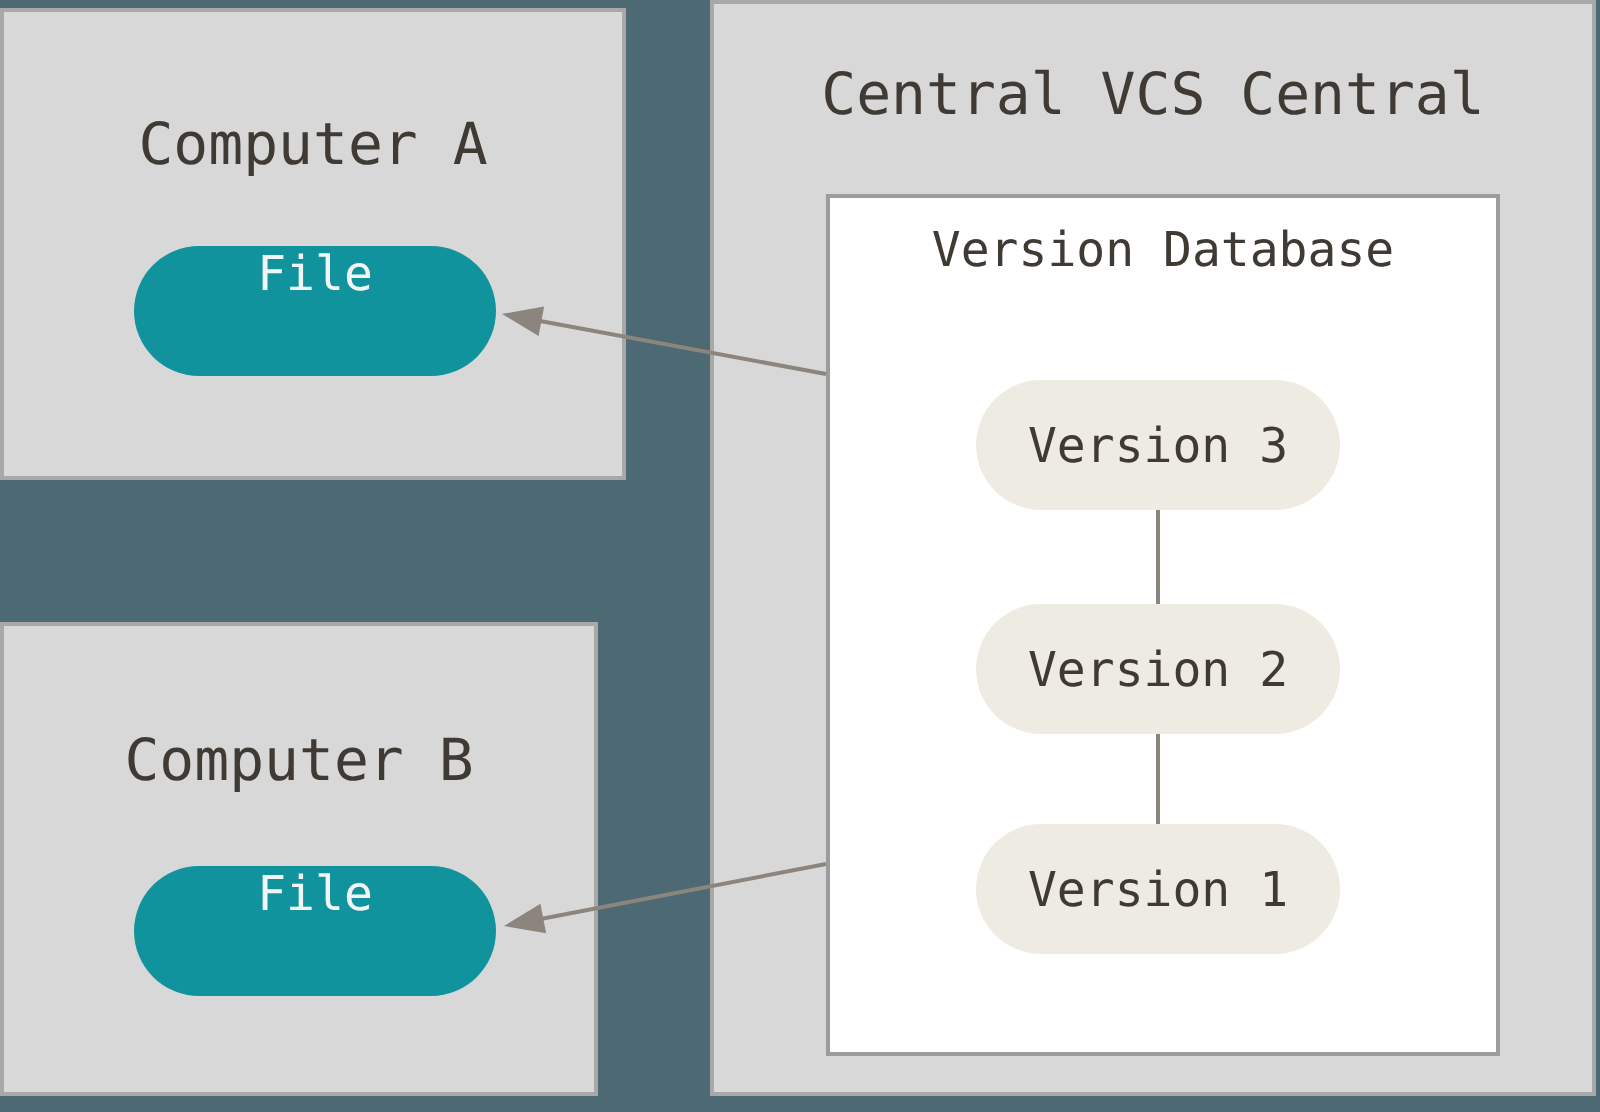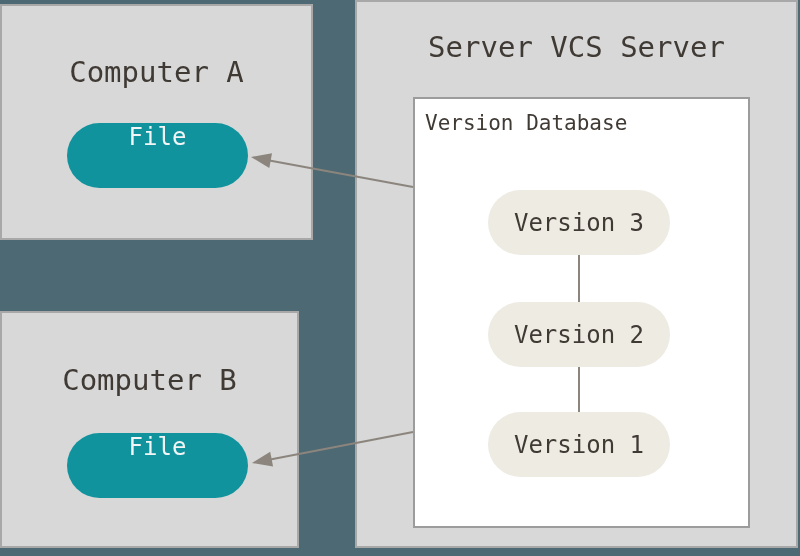--- a/index.html
+++ b/index.html
@@ -20,22 +20,22 @@
     position:absolute;width:181px;height:65px;border-radius:33px;
     background:var(--file-pill-fill,#11939d);color:var(--file-pill-text,#f2f5f5);
     display:flex;align-items:flex-start;justify-content:center;font-size:24px;
   }
   .vdb{
     position:absolute;left:56px;top:95px;width:337px;height:431px;
     background:var(--db-fill,#ffffff);border:2px solid var(--db-border,#9c9c9c);
     box-sizing:border-box;
   }
   .vdb-title{
-    position:absolute;left:10px;top:14px;width:100%;line-height:1;
-    font-size:21px;color:var(--text-dark,#403a35);white-space:nowrap;
+    position:absolute;left:0;top:14px;width:100%;text-align:center;line-height:1;
+    font-size:24px;color:var(--text-dark,#403a35);white-space:nowrap;
   }
   .vpill{
     position:absolute;left:73px;width:182px;height:65px;border-radius:33px;
     background:var(--version-pill-fill,#edebe2);color:var(--text-dark,#403a35);
     display:flex;align-items:center;justify-content:center;font-size:24px;
   }
   .overlay{position:absolute;left:0;top:0;width:800px;height:556px;pointer-events:none;}
 </style>
 </head>
 <body>
@@ -50,21 +50,21 @@
   </div>
 
   <div class="gbox" style="left:0;top:311px;width:299px;height:237px">
     <div class="box-title" style="top:53px">Computer B</div>
     <div class="file-pill" style="left:65px;top:120px">
       <span>File</span>
     </div>
   </div>
 
   <div class="gbox" style="left:355px;top:0;width:443px;height:548px">
-    <div class="box-title" style="top:31px">Server VCS Server</div>
+    <div class="box-title" style="top:31px">Central VCS Central</div>
 
     <div class="vdb">
       <div class="vdb-title">Version Database</div>
 
       <div class="vpill" style="top:91px">
         <span>Version 3</span>
       </div>
       <div class="vpill" style="top:203px">
         <span>Version 2</span>
       </div>

